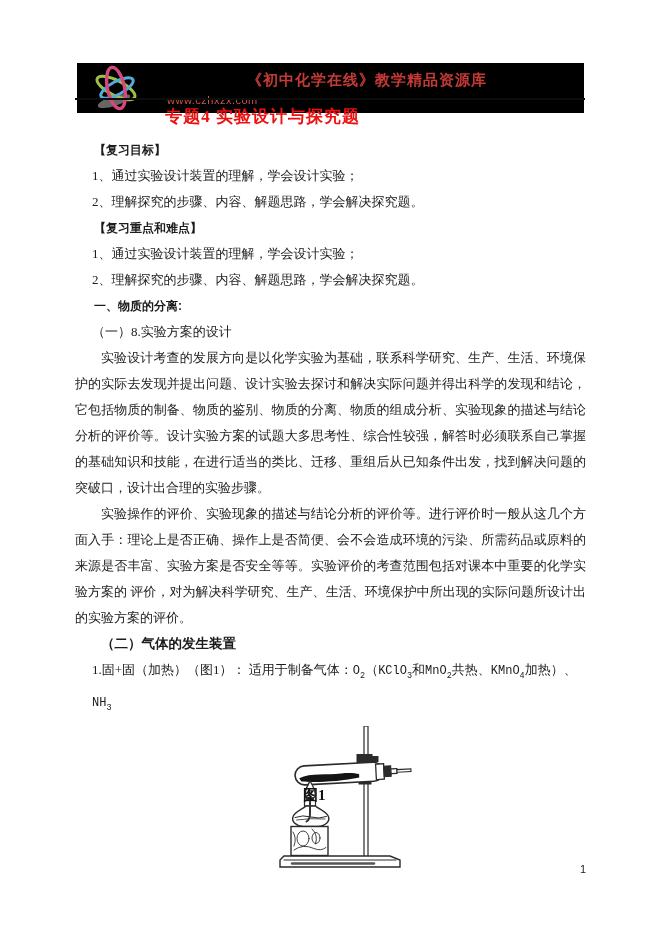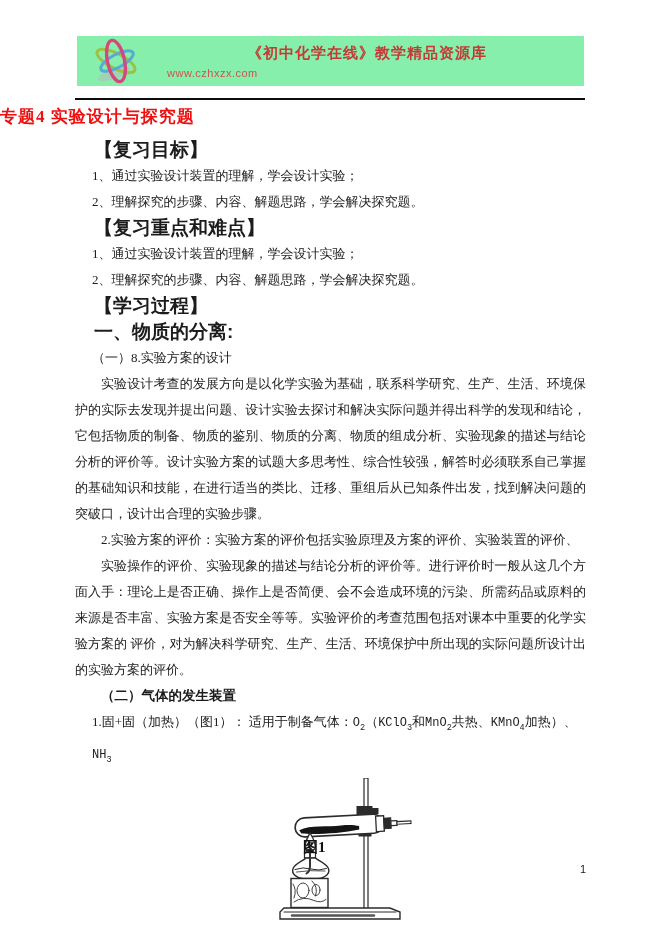--- a/index.html
+++ b/index.html
@@ -4,51 +4,51 @@
 <style>
   html,body { margin:0; padding:0; background:#ffffff; }
   .page {
     position:relative; width:661px; height:936px; margin:0 auto;
     background:#ffffff; overflow:hidden;
     font-family:"Liberation Serif","DejaVu Serif",serif;
     color:#1c1c1c;
   }
   
   .header-band {
-    position:absolute; left:77px; top:36px; width:507px; height:50px;
-    background:#86efac;
+    position:absolute; left:77px; top:63px; width:507px; height:50px;
+    background:#000000;
   }
   .logo-box { position:absolute; left:9px; top:0px; width:62px; height:50px; }
   .site-title {
     position:absolute; left:90px; top:8px; width:400px; text-align:center;
     font-family:"Liberation Sans","DejaVu Sans",sans-serif;
     font-weight:bold; font-size:15px; letter-spacing:1px; color:#c53a36;
   }
   .site-url {
     position:absolute; left:90px; top:31px; width:400px; 
     font-family:"Liberation Sans","DejaVu Sans",sans-serif;
     font-size:11px; color:#cb5550; letter-spacing:0.5px;
   }
   .header-divider {
     position:absolute; left:75px; top:98px; width:510px; height:2px; background:#0d0d0d;
   }
   
   .doc-title {
-    position:absolute; left:0; top:105px; width:525px; text-align:left;
+    position:absolute; left:0; top:105px; width:525px; text-align:center;
     font-weight:bold; font-size:17px; letter-spacing:1px; color:#ee1010;
   }
   
   .body-flow {
     position:absolute; left:75px; top:137px; width:511px;
     font-size:13px; line-height:26px;
   }
   .body-flow p { margin:0; }
   .sec-head {
     font-family:Liberation Sans, sans-serif;
-    font-weight:bold; padding-left:19px; font-size:19px;
+    font-weight:bold; padding-left:19px; font-size:12px;
   }
   .item     { padding-left:17px; }
   .sub-head { padding-left:17px; }
   .para     { text-indent:26px; text-align:justify; }
   .intro    { text-indent:26px; }
   .gas-head {
     font-family:"Liberation Sans","DejaVu Sans",sans-serif;
     font-weight:bold; padding-left:26px; font-size:13.5px;
   }
   .gas-line { padding-left:17px; }
@@ -89,25 +89,23 @@
 
   <div class="doc-title">专题4 实验设计与探究题</div>
 
   <div class="body-flow">
     <p class="sec-head">【复习目标】</p>
     <p class="item">1、通过实验设计装置的理解，学会设计实验；</p>
     <p class="item">2、理解探究的步骤、内容、解题思路，学会解决探究题。</p>
     <p class="sec-head">【复习重点和难点】</p>
     <p class="item">1、通过实验设计装置的理解，学会设计实验；</p>
     <p class="item">2、理解探究的步骤、内容、解题思路，学会解决探究题。</p>
-    <p class="sec-head">【学习过程】</p>
     <p class="sec-head">一、物质的分离:</p>
     <p class="sub-head">（一）8.实验方案的设计</p>
     <p class="para">实验设计考查的发展方向是以化学实验为基础，联系科学研究、生产、生活、环境保护的实际去发现并提出问题、设计实验去探讨和解决实际问题并得出科学的发现和结论，它包括物质的制备、物质的鉴别、物质的分离、物质的组成分析、实验现象的描述与结论分析的评价等。设计实验方案的试题大多思考性、综合性较强，解答时必须联系自己掌握的基础知识和技能，在进行适当的类比、迁移、重组后从已知条件出发，找到解决问题的突破口，设计出合理的实验步骤。</p>
-    <p class="intro">2.实验方案的评价：实验方案的评价包括实验原理及方案的评价、实验装置的评价、</p>
     <p class="para">实验操作的评价、实验现象的描述与结论分析的评价等。进行评价时一般从这几个方面入手：理论上是否正确、操作上是否简便、会不会造成环境的污染、所需药品或原料的来源是否丰富、实验方案是否安全等等。实验评价的考查范围包括对课本中重要的化学实验方案的 评价，对为解决科学研究、生产、生活、环境保护中所出现的实际问题所设计出的实验方案的评价。</p>
     <p class="gas-head">（二）气体的发生装置</p>
     <p class="gas-line"><span>1.固+固（加热）（图1）： 适用于制备气体：</span><span class="latin">O</span><sub class="latin">2</sub><span>（</span><span class="latin">KClO</span><sub class="latin">3</sub><span>和</span><span class="latin">MnO</span><sub class="latin">2</sub><span>共热、</span><span class="latin">KMnO</span><sub class="latin">4</sub><span>加热）、</span><span class="latin">NH</span><sub class="latin">3</sub></p>
 
     <div class="figure-wrap">
       <svg class="apparatus" width="172" height="150" viewBox="0 0 172 150">
         <g stroke="#2b2b2b" fill="none" stroke-linecap="round">
 
           <rect x="94" y="0" width="4" height="132" fill="#ffffff" stroke-width="1.2"></rect>
 

